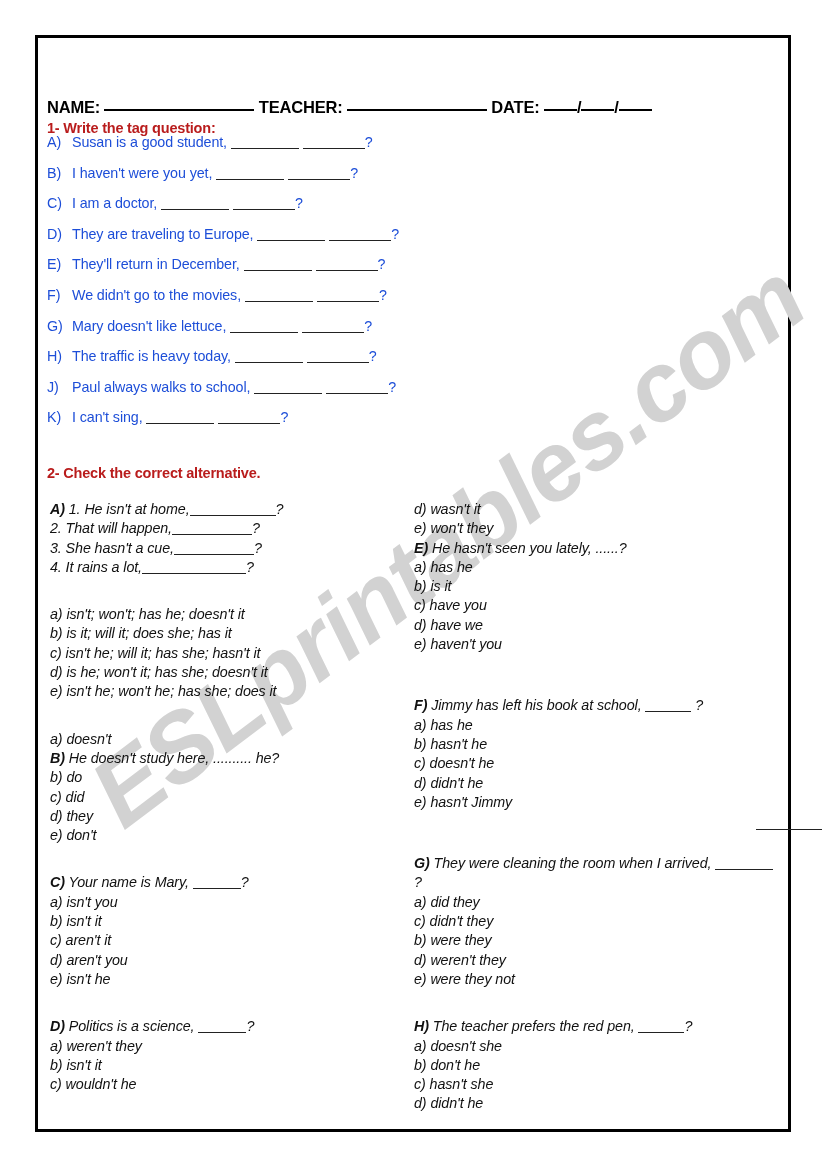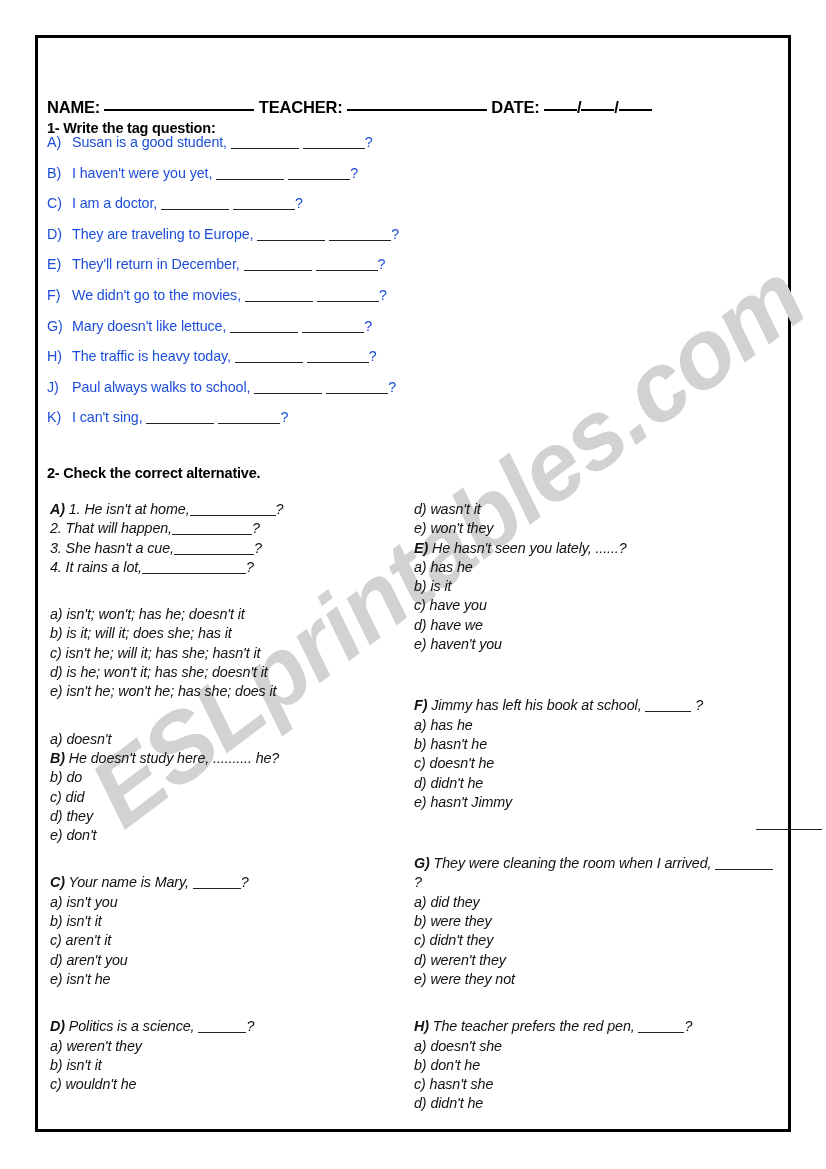--- a/index.html
+++ b/index.html
@@ -90,21 +90,21 @@
   #hdr-row .b-d1    { width: 33px; }
   #hdr-row .b-d2    { width: 33px; }
   #hdr-row .b-d3    { width: 33px; }
   #hdr-row .slash { font-weight: bold; }
 
   
   .sec-head {
     font-family: "Liberation Sans", sans-serif;
     font-weight: bold;
     font-size: 14.5px;
-    color: #000000;
+    color: #b91c1c;
     white-space: nowrap;
     letter-spacing: -0.2px;
   }
   #sec1-head { left: 47px; top: 120px; }
   #sec2-head { left: 47px; top: 465px; }
 
   
   #part1 {
     left: 47px;
     top: 135px;
@@ -341,22 +341,22 @@
     <div class="gap-xl"></div>
     <div class="gap-md"></div>
 
     <div class="line">
       <b>G)</b>
       <span>They were cleaning the room when I arrived,</span>
       <span class="ul ul-g"></span>
     </div>
     <div class="line">?</div>
     <div class="line">a) did they</div>
+    <div class="line">c) didn't they</div>
     <div class="line">b) were they</div>
-    <div class="line">c) didn't they</div>
     <div class="line">d) weren't they</div>
     <div class="line">e) were they not</div>
 
     <div class="gap-xl"></div>
 
     <div class="line">
       <b>H)</b>
       <span>The teacher prefers the red pen,</span>
       <span class="ul ul-f"></span><span>?</span>
     </div>

